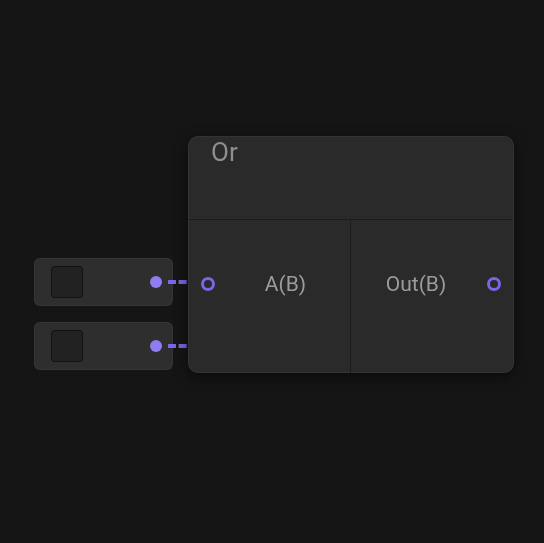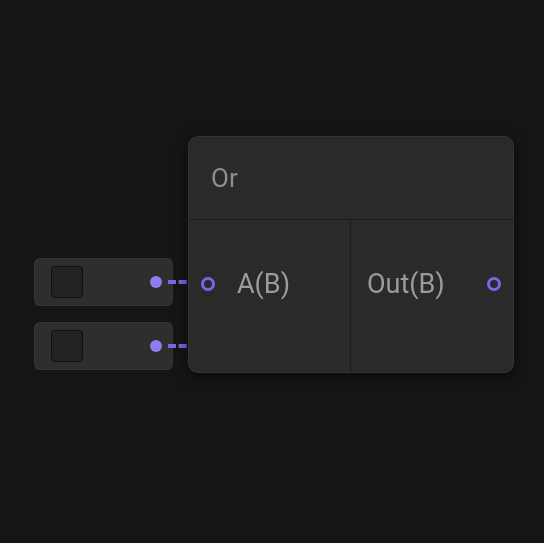--- a/index.html
+++ b/index.html
@@ -16,44 +16,45 @@
     position:absolute;left:188px;top:136px;width:326px;height:237px;
     background:#2A2A2A;
     border:1px solid rgba(255,255,255,0.05);
     border-radius:10px;
     box-shadow:0 4px 14px rgba(0,0,0,0.5);
     box-sizing:border-box;
   }
   .node-header{
     height:82px;
     border-bottom:1px solid rgba(0,0,0,0.35);
-    display:flex;align-items:center;
+    display:flex;align-items:flex-start;
     padding:0 22px;
     color:#8E8E8E;
     font-size:26px;
   }
   .node-body{
     position:relative;
     height:153px;
   }
   .io-col{
     position:absolute;top:0;bottom:0;
     width:50%;
     box-sizing:border-box;
   }
   .io-col.inputs{left:0;border-right:1px solid rgba(0,0,0,0.35);}
   .io-col.outputs{right:0;}
   .io-row{
     position:absolute;left:0;right:0;
     display:flex;align-items:center;
     height:32px;
     color:#9B9B9B;
-    font-size:27px;
+    font-size:21px;
     padding:0 16px;
     box-sizing:border-box;
+    text-align:center;
   }
   .io-row .label{flex:1}
   .port{
     width:14px;height:14px;border-radius:50%;
     border:3px solid #7A66E6;
     box-sizing:border-box;
     background:transparent;
   }
   .port-left{margin-right:22px;margin-left:-4px}
   .port-right{margin-left:22px;margin-right:-4px}

